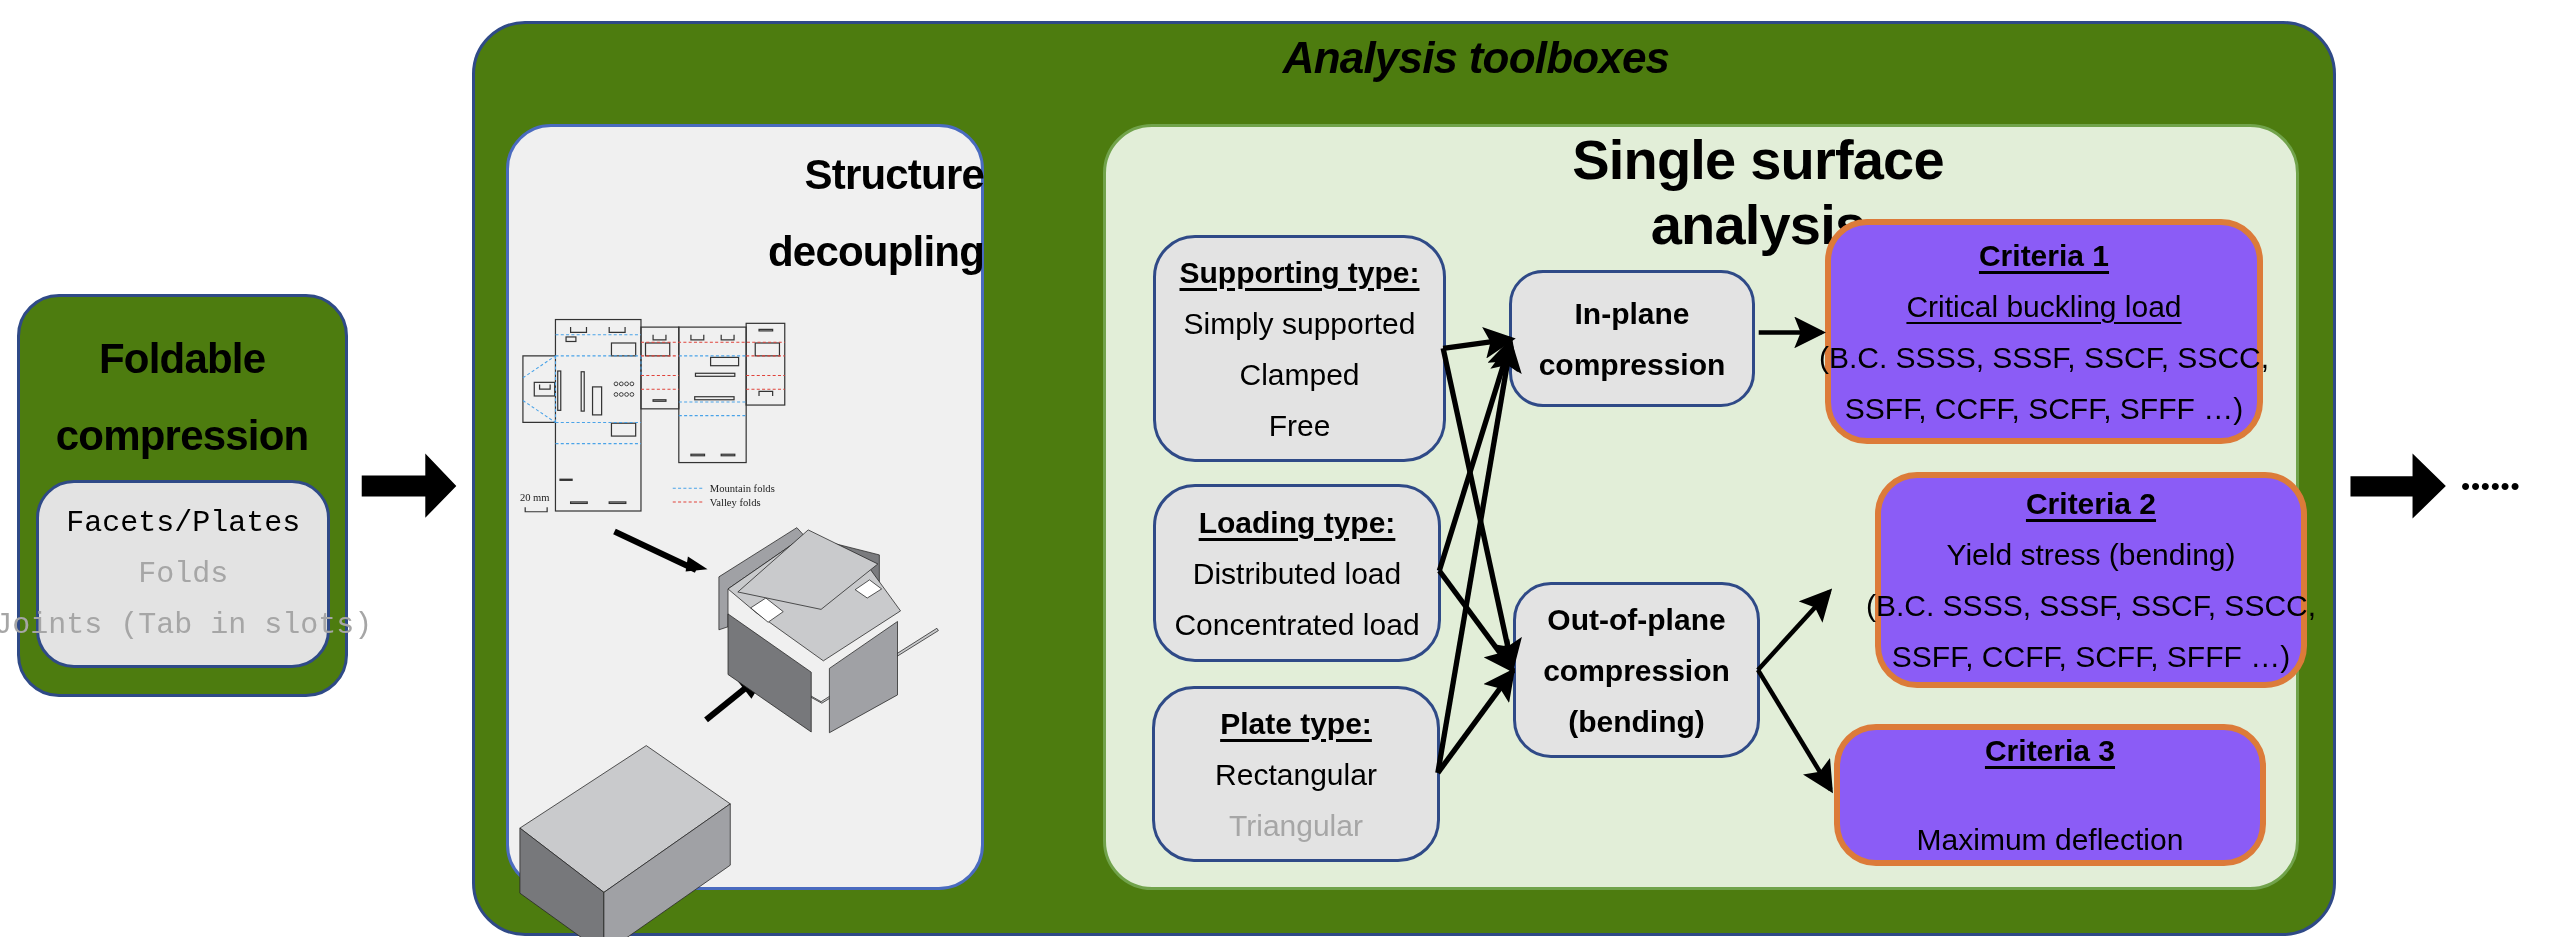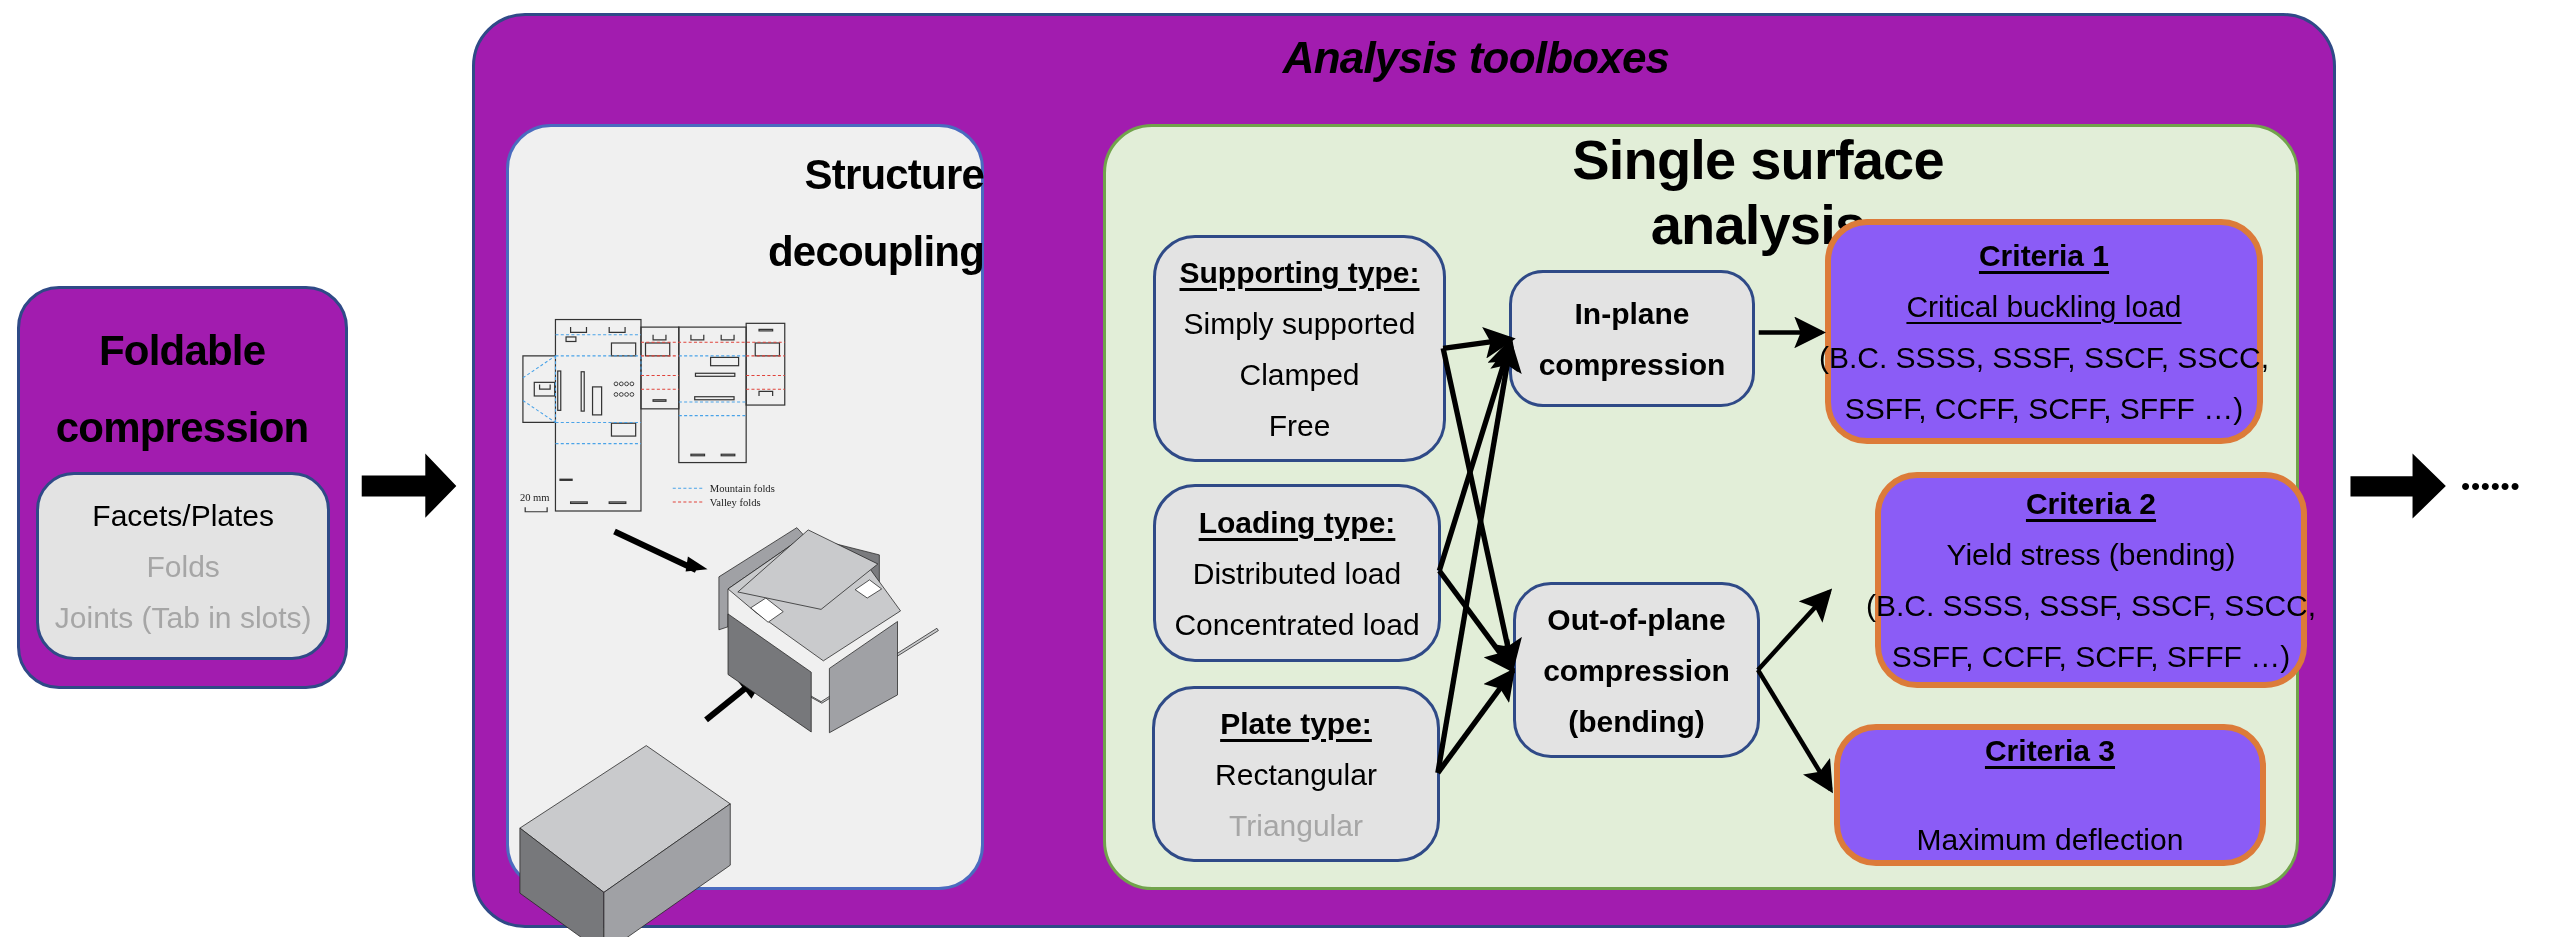--- a/index.html
+++ b/index.html
@@ -3,40 +3,40 @@
 <meta charset="utf-8">
 <style>
   html, body { margin:0; padding:0; background:#ffffff; }
   body { width:2576px; height:938px; position:relative; overflow:hidden;
          font-family:"Liberation Sans", "DejaVu Sans", sans-serif; color:#000; }
   .abs { position:absolute; box-sizing:border-box; }
   .box { position:absolute; box-sizing:border-box; display:flex; flex-direction:column;
          align-items:center; justify-content:center; text-align:center; }
   .title-xl { font-weight:bold; font-size:44px; letter-spacing:-0.8px;font-style:italic; }
   .title-l { font-weight:bold; font-size:42px; letter-spacing:-0.8px; line-height:77px; }
-  .blue-outer { background:#a21caf; border:3.8px solid #2f4a87; border-radius:53px; }
+  .blue-outer { background:#4d7c0f; border:3.8px solid #2f4a87; border-radius:53px;margin-top:8px; }
   .struct-box { background:#f0f0f0; border:3.8px solid #4a6bbf; border-radius:45px; }
   .green-box { background:#e2eed8; border:3.8px solid #71a34b; border-radius:49px; }
   .grey-box { background:#e3e3e3; border:3.8px solid #2f4a87; border-radius:42px; }
   .orange-box { background:#8b5cf6; border:6px solid #dc7b39; border-radius:42px; }
   .line { font-size:30px; line-height:51px; white-space:nowrap; }
   .heading-u { font-weight:bold; text-decoration:underline; text-decoration-thickness:3px; text-underline-offset:4.5px; }
   .muted { color:#a6a6a6; }
   .bold-line { font-weight:bold; font-size:30px; line-height:51px; white-space:nowrap; }
   svg { position:absolute; left:0; top:0; overflow:visible; }
 </style>
 </head>
 <body>
 
 <div class="abs blue-outer" style="left:16.6px; top:286px; width:331px; height:403px; border-radius:42px;">
   <div class="abs" style="left:0; top:23px; width:100%; text-align:center;">
     <div class="title-l">Foldable</div>
     <div class="title-l">compression</div>
   </div>
-  <div class="box grey-box" style="left:16.6px; top:183px; width:294px; height:188px; border-radius:38px;">
+  <div class="box grey-box" style="left:16.6px; top:183px; width:294px; height:188px; border-radius:38px;font-family:Liberation Mono, monospace;">
     <div class="line">Facets/Plates</div>
     <div class="line muted">Folds</div>
     <div class="line muted">Joints (Tab in slots)</div>
   </div>
 </div>
 
 <svg width="2576" height="938" viewBox="0 0 3404 1239">
   <polygon points="478,628 562,628 562,599 603,642 562,684 562,656 478,656" fill="#000"></polygon>
   <polygon points="1317,614 1400,614 1400,585 1443,628 1400,671 1400,642 1317,642" fill="#000"></polygon>
   <polygon points="3106,629 3188,629 3188,599 3232,642 3188,685 3188,656 3106,656" fill="#000"></polygon>

